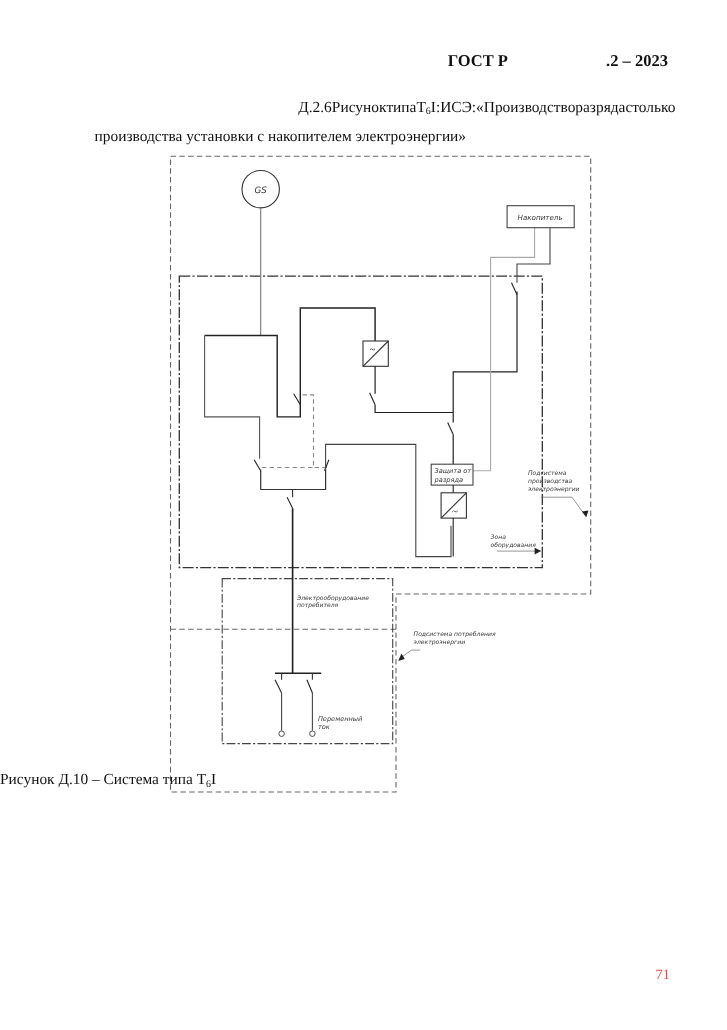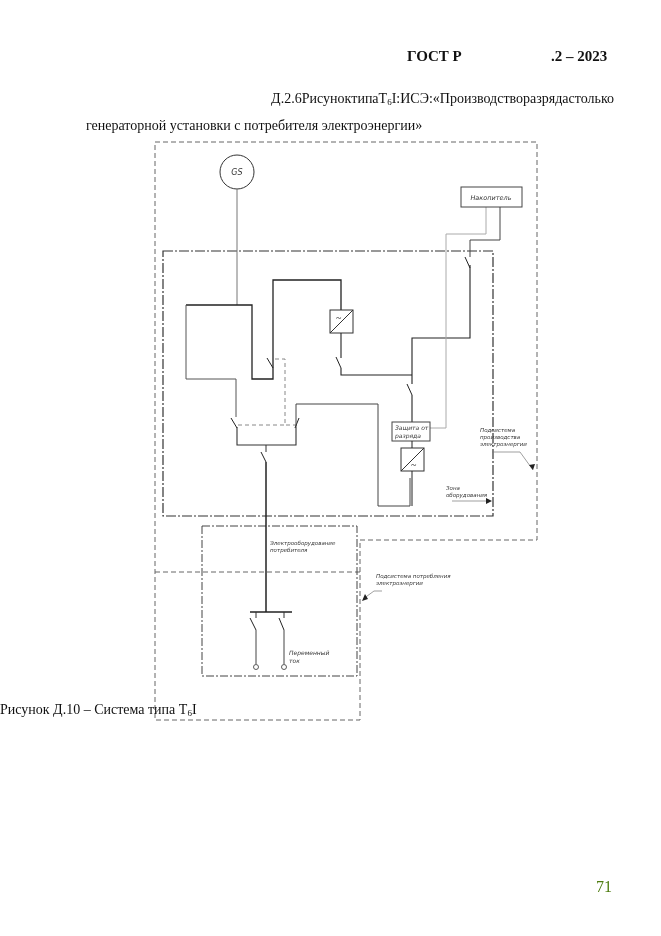--- a/index.html
+++ b/index.html
@@ -6,21 +6,21 @@
     body { width: 661px; height: 936px; position: relative; overflow: hidden;
            font-family: "Liberation Serif", "DejaVu Serif", serif; color: #111; }
     .hdr { position: absolute; top: 48px; font-weight: bold; font-size: 15px; }
     .hdr-left { left: 407px; }
     .hdr-right { left: 551px; }
     .para { position: absolute; left: 86px; width: 528px; font-size: 14px; line-height: 24px; }
     .para .l1 { display: flex; justify-content: flex-end; padding-left: 44px; }
     .para .l2 { display: block; }
     sub { font-size: 9px; vertical-align: -2px; }
     .caption { position: absolute; top: 702px; left: 0; width: 661px; font-size: 14px; }
-    .pageno { position: absolute; top: 878px; left: 596px; font-size: 16px; color: #4d7c0f; }
+    .pageno { position: absolute; top: 878px; left: 596px; font-size: 13px; color: #ef4444; }
     svg.diagram { position: absolute; left: 0; top: 0; }
     .lbl { font-family: "DejaVu Sans", sans-serif; font-style: italic; fill: #333; }
   </style>
 </head>
 <body>
 
 <div class="hdr hdr-left">ГОСТ Р</div>
 <div class="hdr hdr-right">.2  – 2023</div>
 
 <div class="para" style="top:87px;">
@@ -28,21 +28,21 @@
     <span>Д.2.6</span>
     <span>Рисунок</span>
     <span>типа</span>
     <span><span>T</span><sub>6</sub><span>I:</span></span>
     <span>ИСЭ:</span>
     <span>«Производство</span>
     <span>разряда</span>
     <span>с</span>
     <span>только</span>
   </div>
-  <span class="l2">генераторной установки с потребителя электроэнергии»</span>
+  <span class="l2">производства установки с накопителем электроэнергии»</span>
 </div>
 
 <svg class="diagram" width="661" height="936">
 
   <path d="M155,142 L537,142 L537,540 L360,540 L360,720 L155,720 Z" fill="none" stroke="#666" stroke-width="1" stroke-dasharray="5,3"></path>
 
   <path d="M155,572 L360,572" fill="none" stroke="#666" stroke-width="1" stroke-dasharray="5,3"></path>
 
   <path d="M163,251 L493,251 L493,516 L163,516 Z" fill="none" stroke="#333" stroke-width="1.2" stroke-dasharray="10,2,2,2"></path>
 

